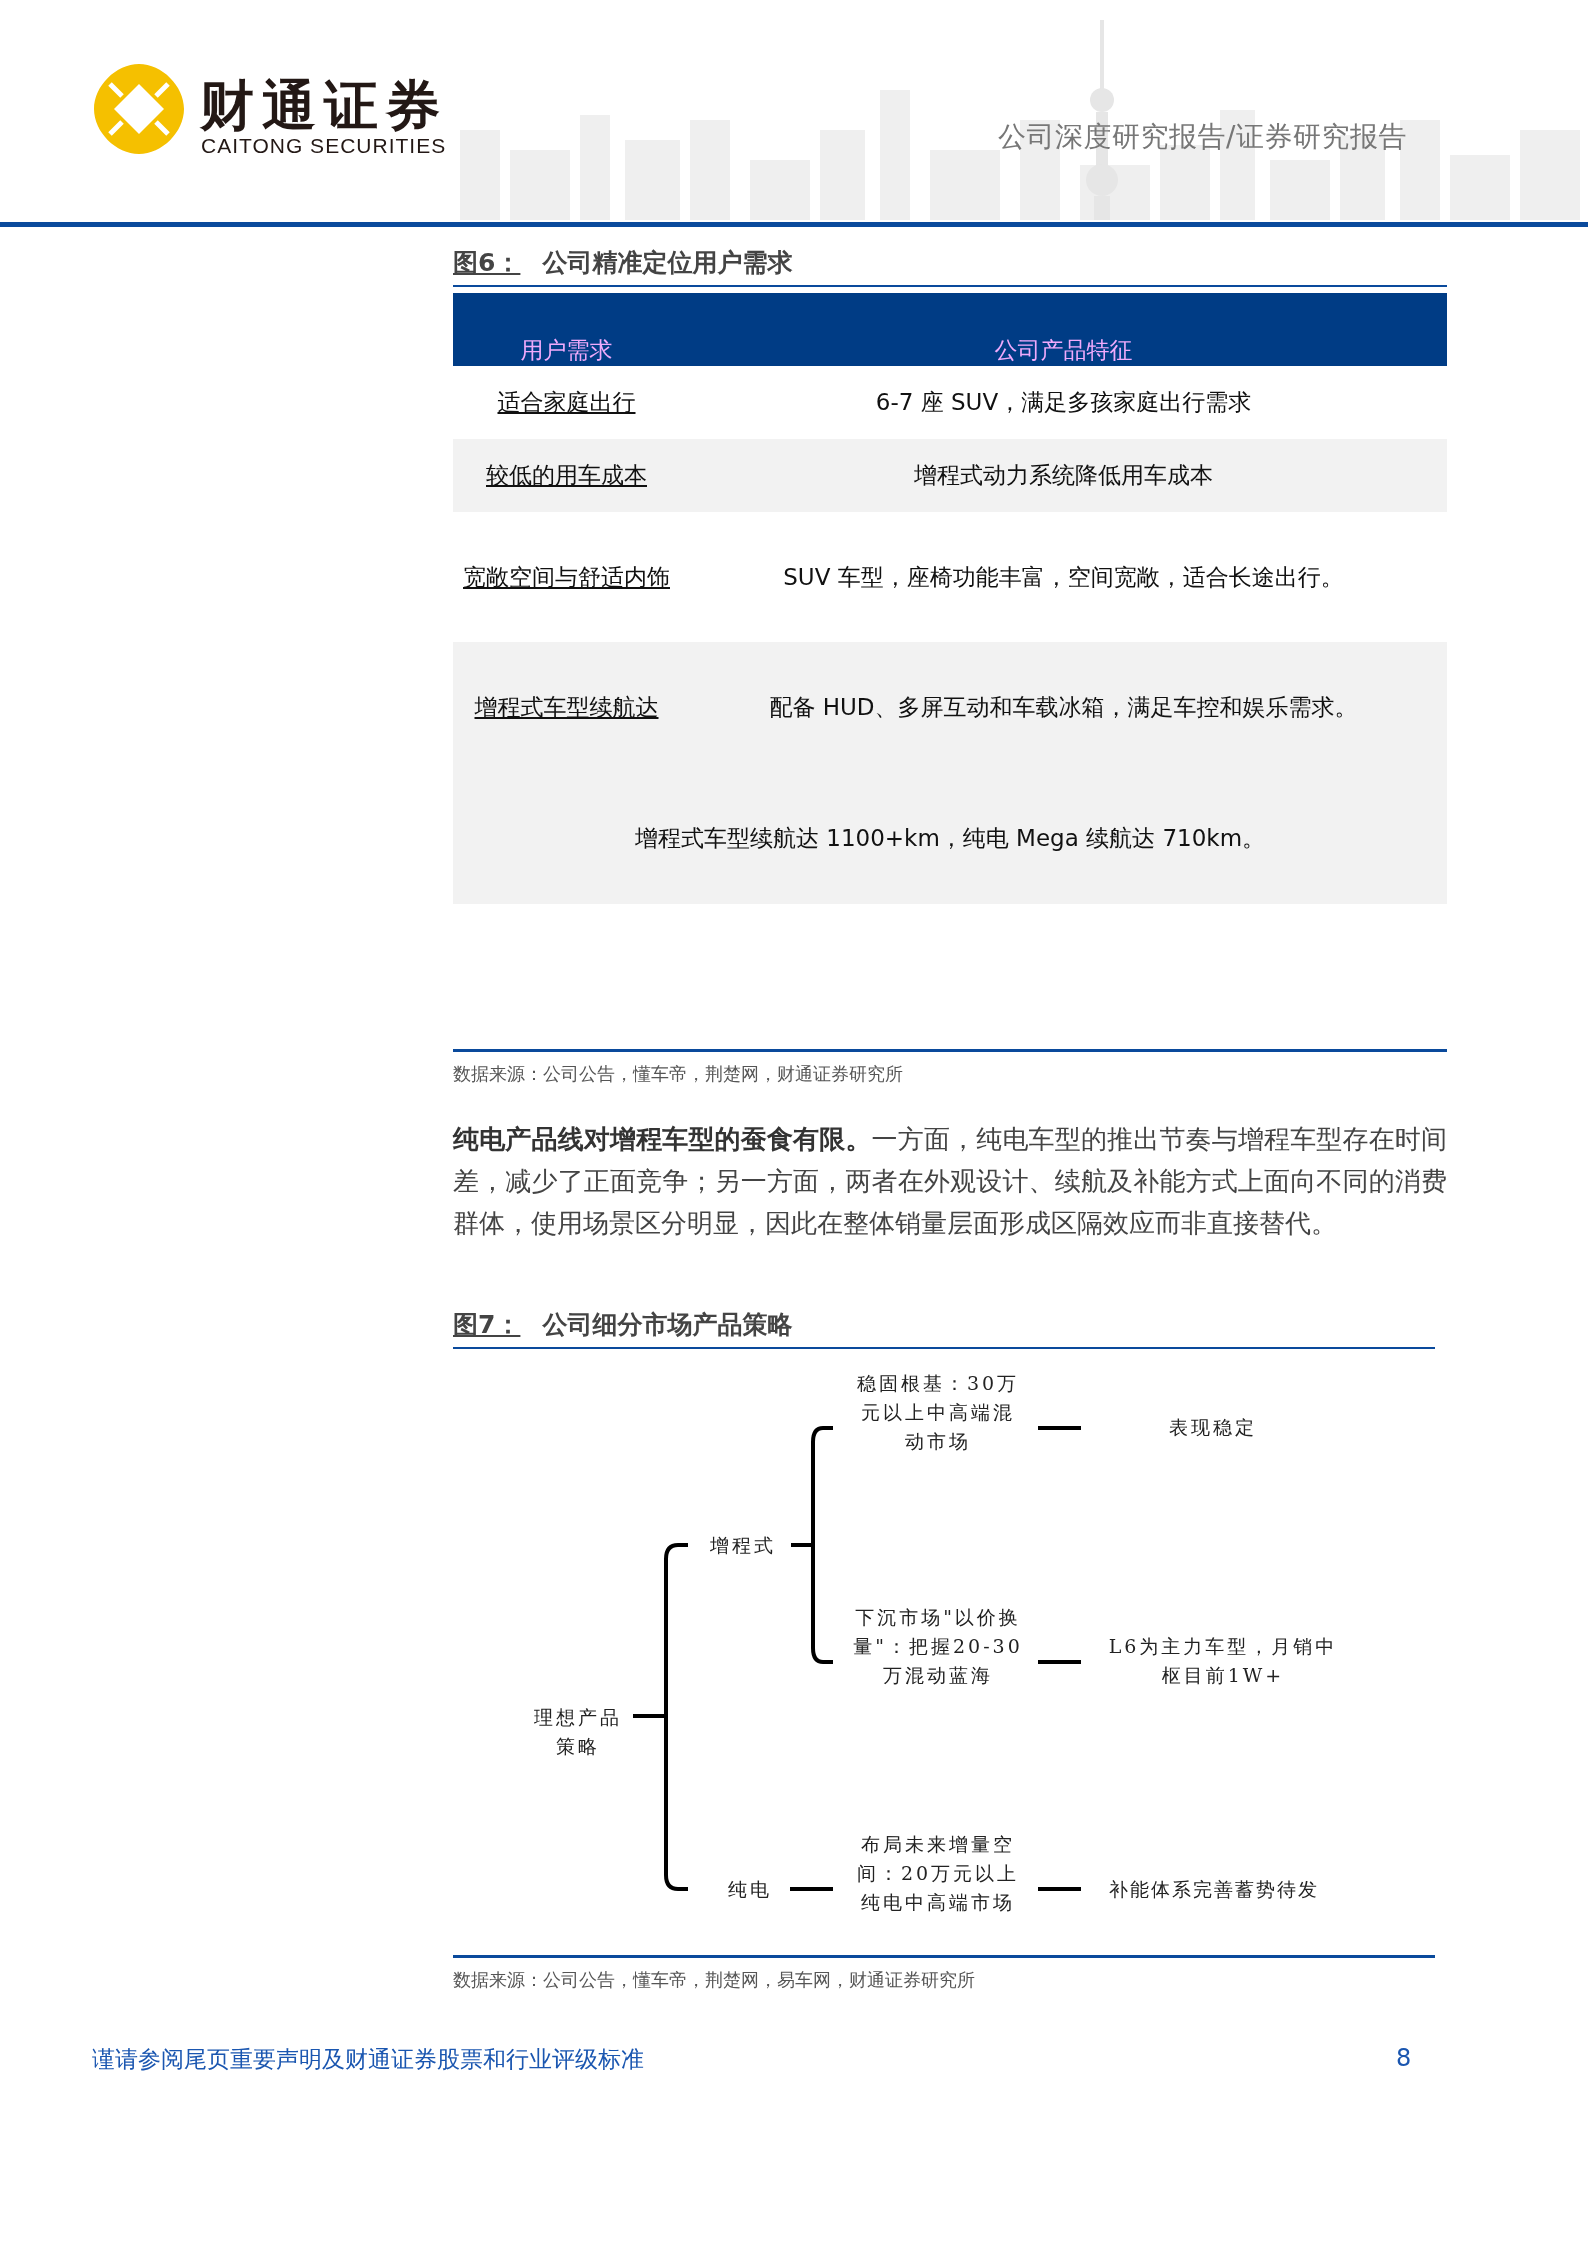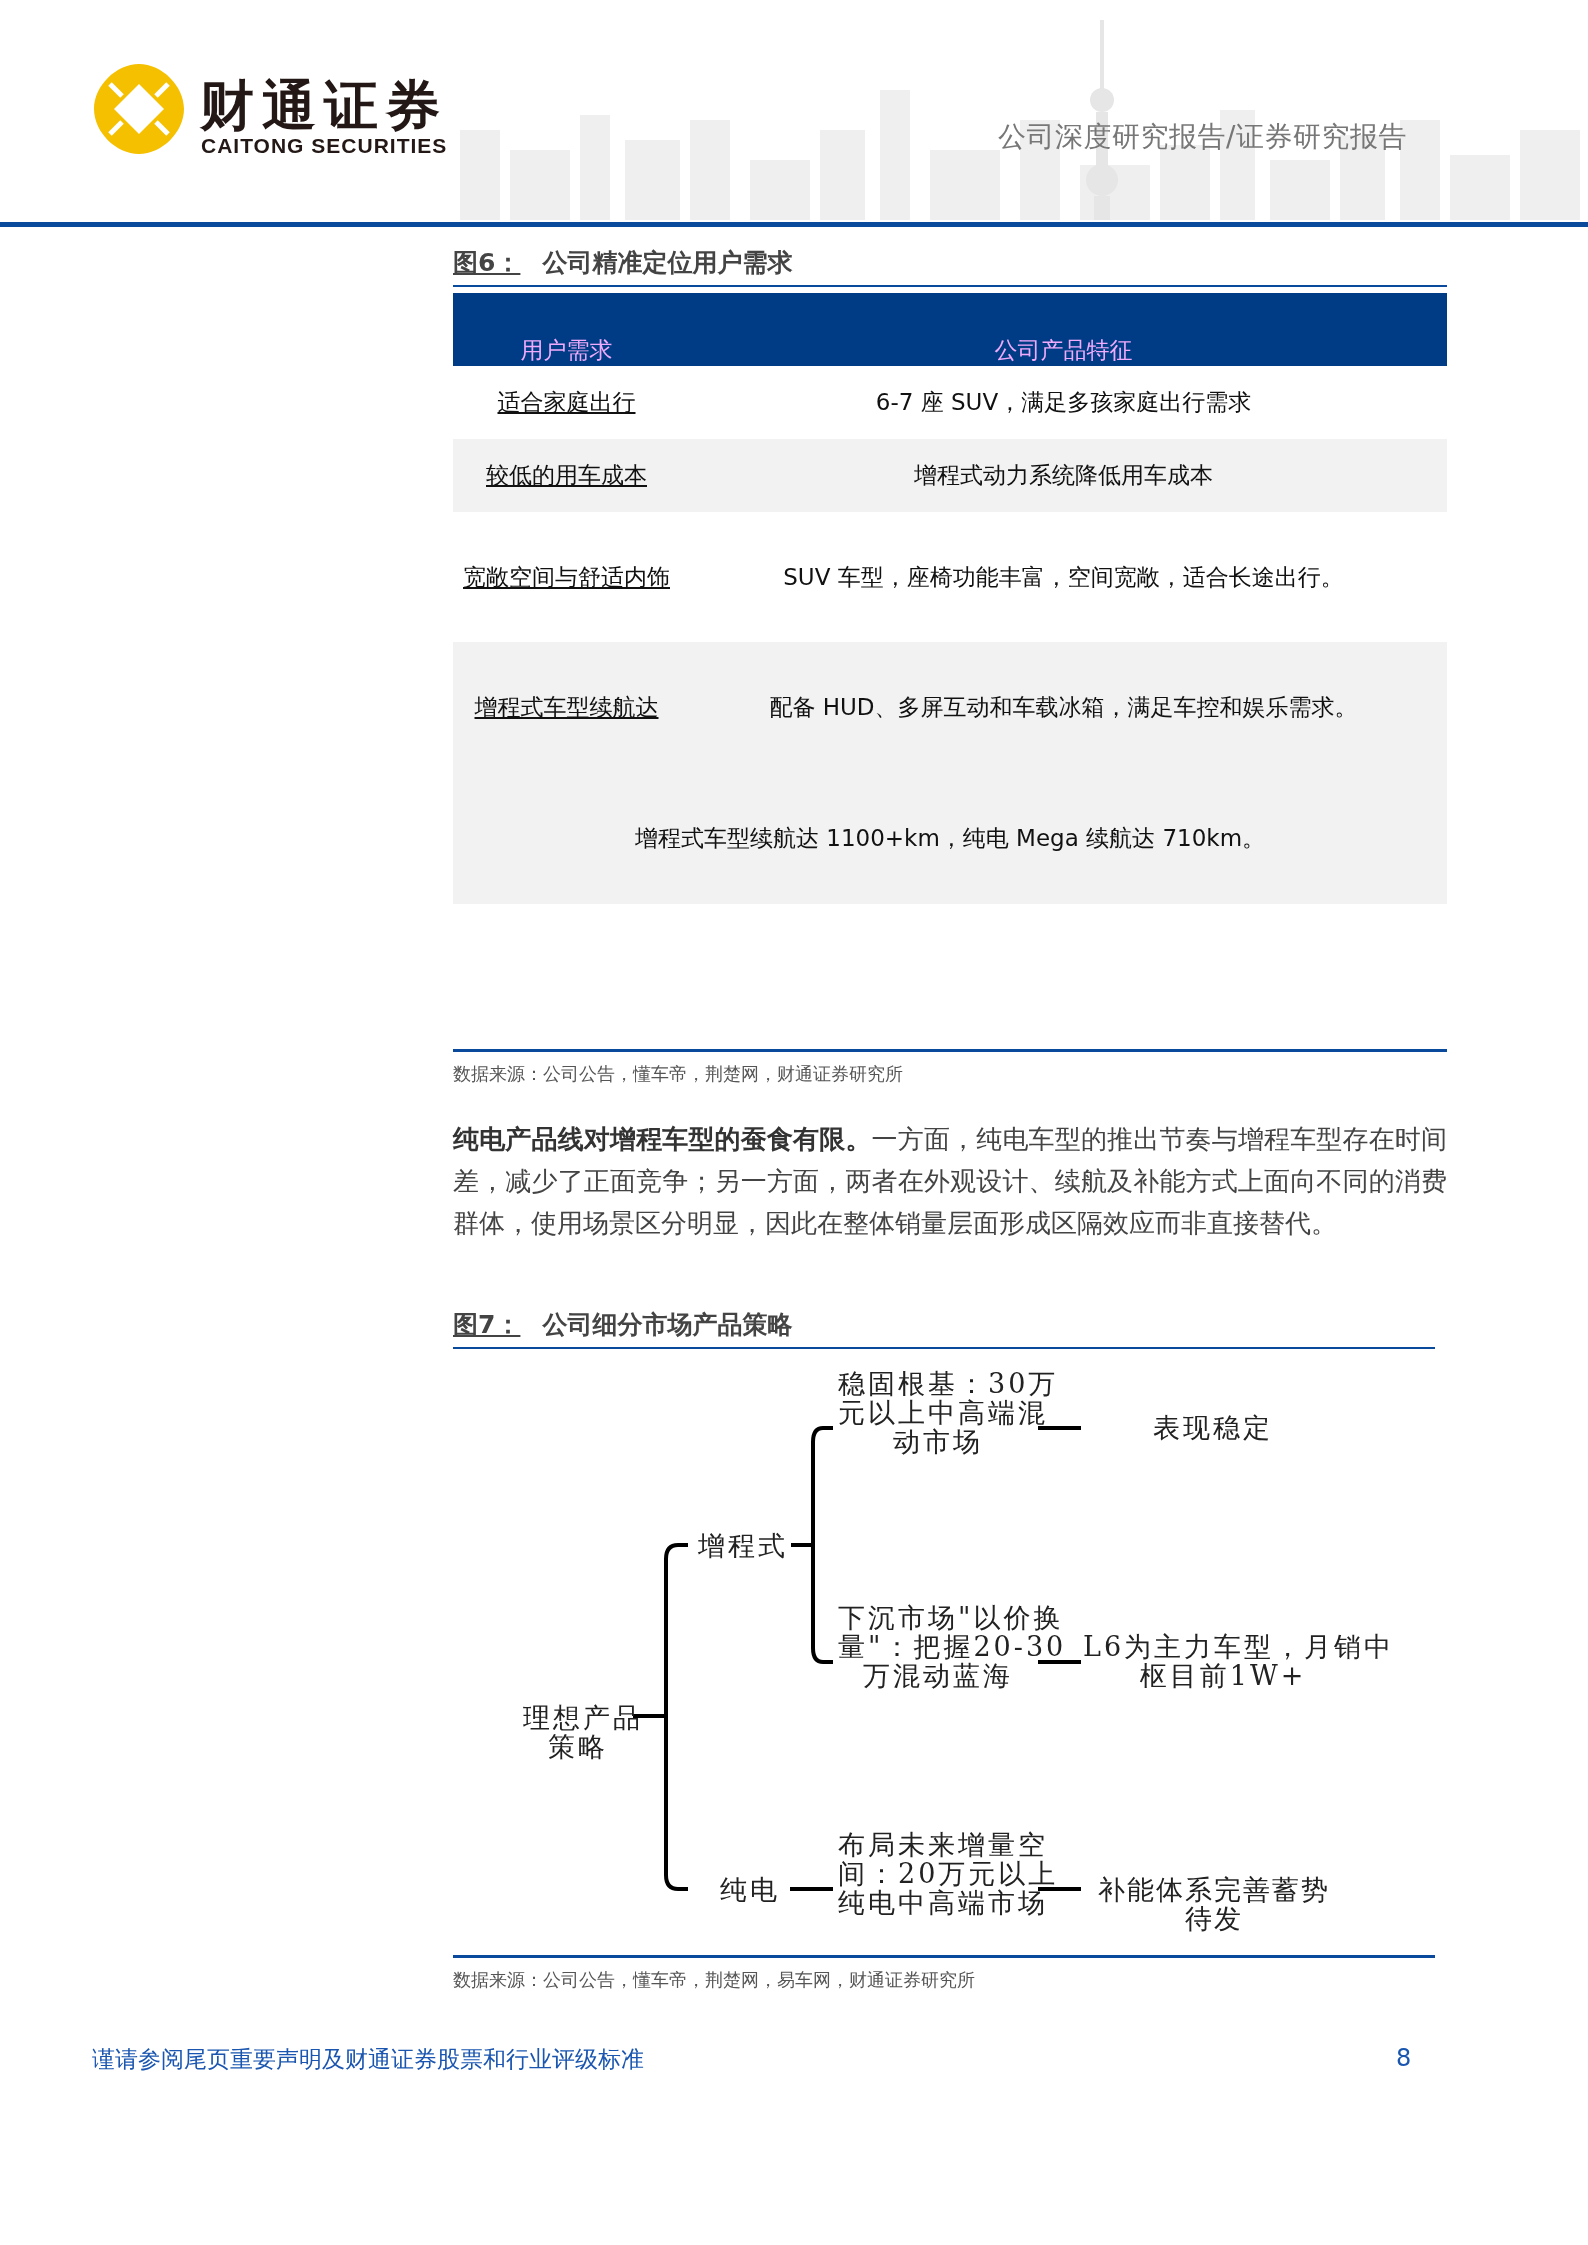--- a/index.html
+++ b/index.html
@@ -15,21 +15,20 @@
   .header { left: 0; top: 0; width: 1588px; height: 226px; }
   .skyline { left: 460px; top: 20px; width: 1128px; height: 200px; }
   .logo-mark { left: 92px; top: 62px; width: 94px; width: 94px; height: 94px; }
   .logo-cn {
     left: 200px; top: 70px; font-size: 54px; font-weight: bold; color: #231815;
     letter-spacing: 8px; font-family: "DejaVu Serif", "Liberation Serif", serif;
   }
   .logo-en {
     left: 201px; top: 134px; font-size: 21px; color: #231815; letter-spacing: 1px;
     font-family: "Liberation Sans", sans-serif;
-    font-weight: bold;
   }
   .report-type {
     left: 998px; top: 118px; font-size: 28px; color: #777; letter-spacing: 0.5px;
   }
   .header-rule { left: 0; top: 222px; width: 1588px; height: 5px; background: #0a4a9c; }
 
   
   .fig-title { font-size: 25px; font-weight: bold; color: #444; }
   .fig-title .num { margin-right: 22px; text-decoration: underline; }
   .fig-rule { height: 2px; background: #0a4a9c; }
@@ -54,21 +53,21 @@
   .para {
     left: 453px; top: 1118px; width: 994px; font-size: 26px; line-height: 42px; color: #444;
     text-align: justify;
   }
   .para b { color: #333; }
 
   
   .diagram { left: 453px; top: 1355px; width: 994px; height: 600px; }
   .dnode {
     position: absolute; font-family: "DejaVu Serif", "Liberation Serif", serif;
-    font-size: 27px; color: #222; text-align: center; line-height: 29px; letter-spacing: 3px;
+    font-size: 19px; color: #222; text-align: center; line-height: 29px; letter-spacing: 3px;
   }
   .diagram svg { position: absolute; left: 0; top: 0; }
 
   
   .footer-note { left: 92px; top: 2044px; font-size: 23px; color: #1a56b0; }
   .page-num { left: 1396px; top: 2044px; font-size: 24px; color: #1a56b0; }
 </style>
 </head>
 <body>
 

